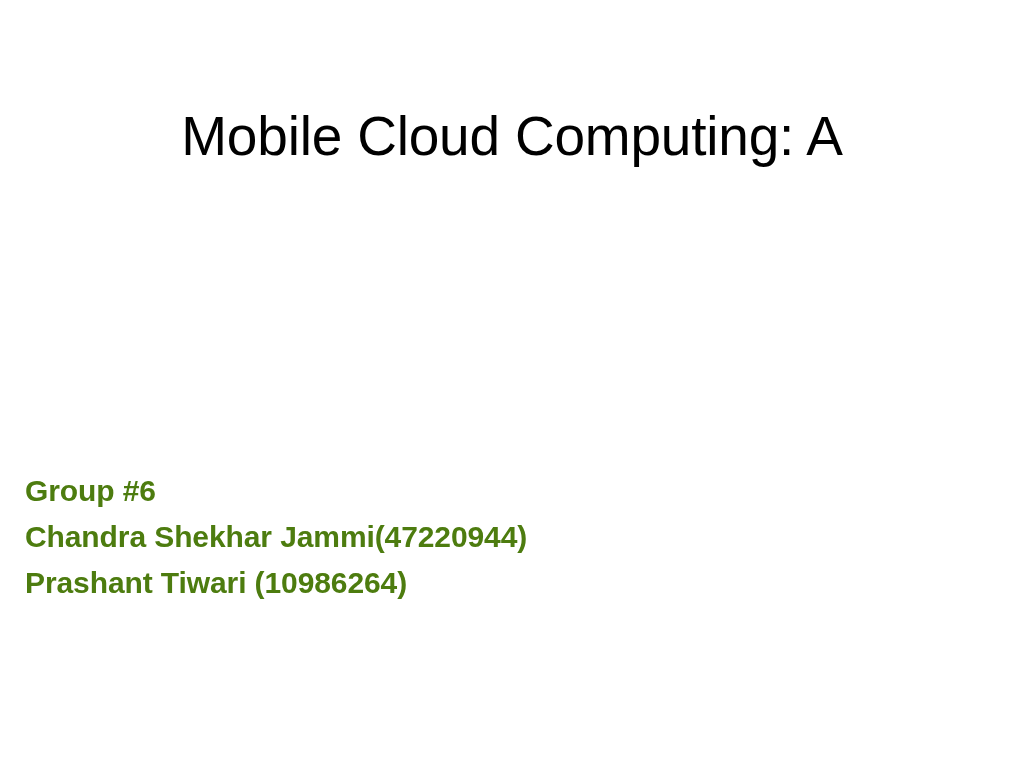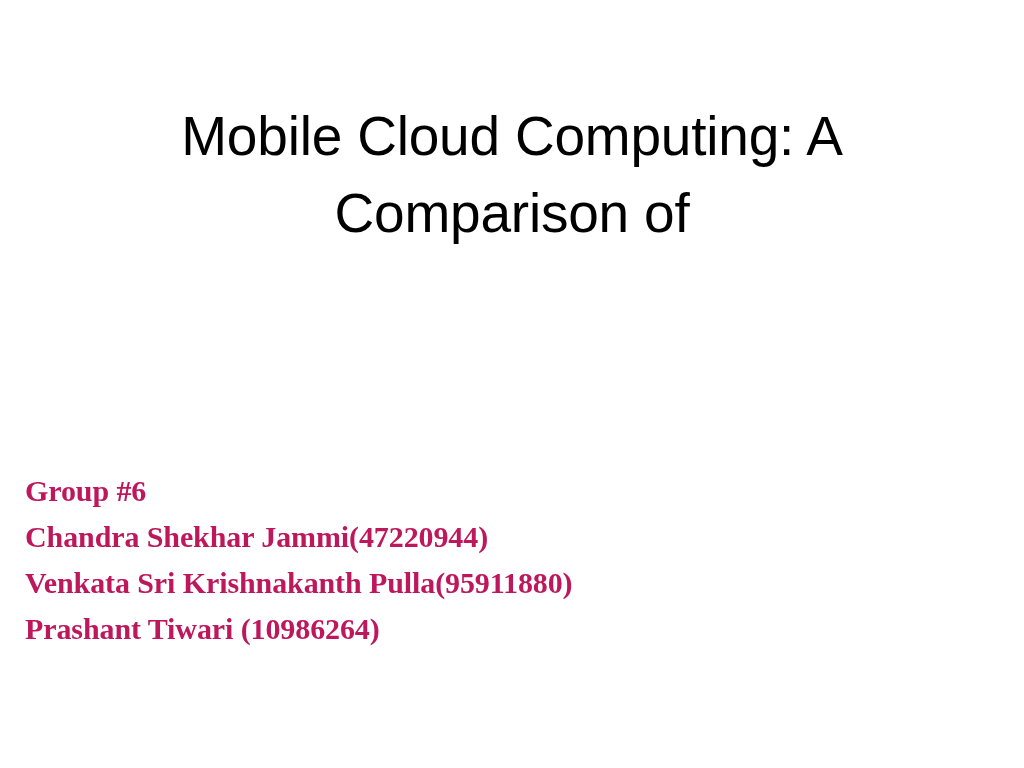--- a/index.html
+++ b/index.html
@@ -45,39 +45,37 @@
   
   #body-block {
     position: absolute;
     left: 25px;
     top: 432px;
     width: 940px;
     text-align: left;
   }
   .body-line {
     display: block;
-    color: #be185d;
-    font-family: Liberation Serif, serif;
+    color: #4d7c0f;
+    font-family: Liberation Sans, sans-serif;
     font-size: 30px;
     font-weight: 700;
     line-height: 46px;
     letter-spacing: -0.1px;
     white-space: nowrap;
   }
 </style>
 </head>
 <body>
 
 <div id="slide">
 
   <div id="title-block">
     <span class="title-line">Mobile Cloud Computing: A</span>
-    <span class="title-line">Comparison of</span>
   </div>
 
   <div id="body-block">
     <span class="body-line">Group #6</span>
     <span class="body-line">Chandra Shekhar Jammi(47220944)</span>
-    <span class="body-line">Venkata Sri Krishnakanth Pulla(95911880)</span>
     <span class="body-line">Prashant Tiwari (10986264)</span>
   </div>
 
 </div>
 
 </body></html>

